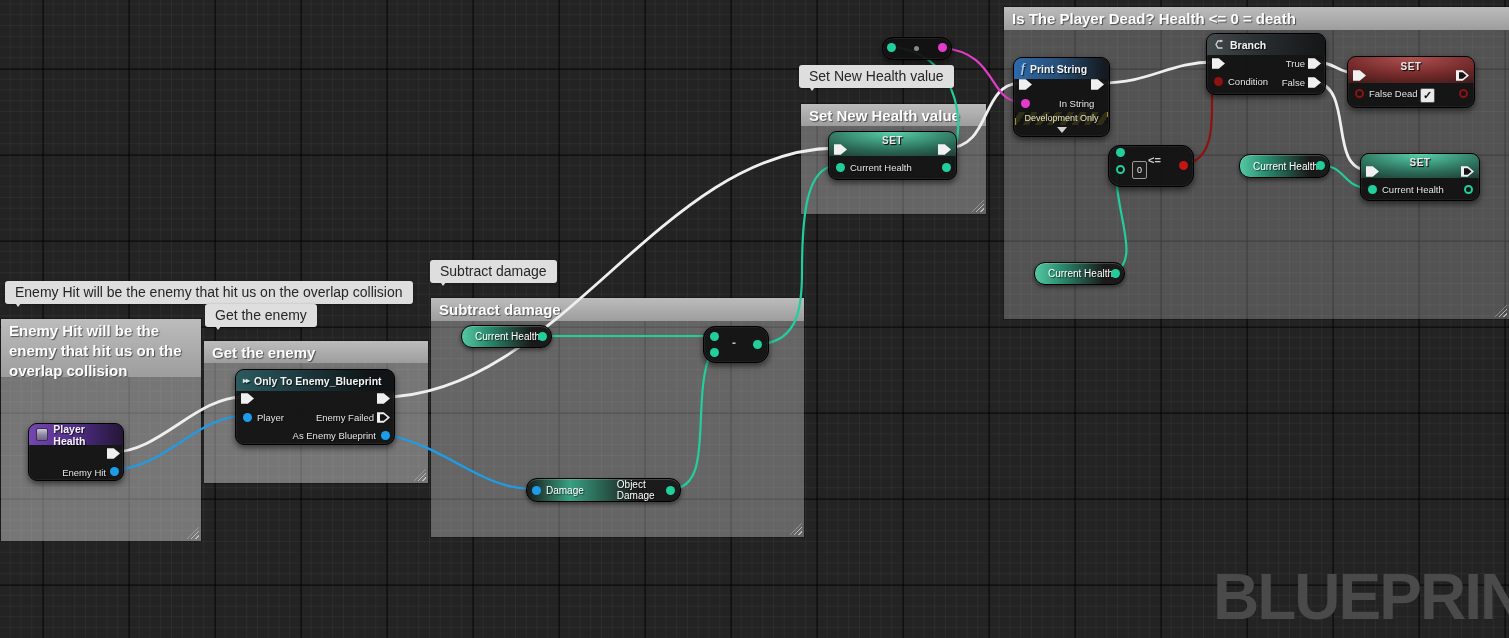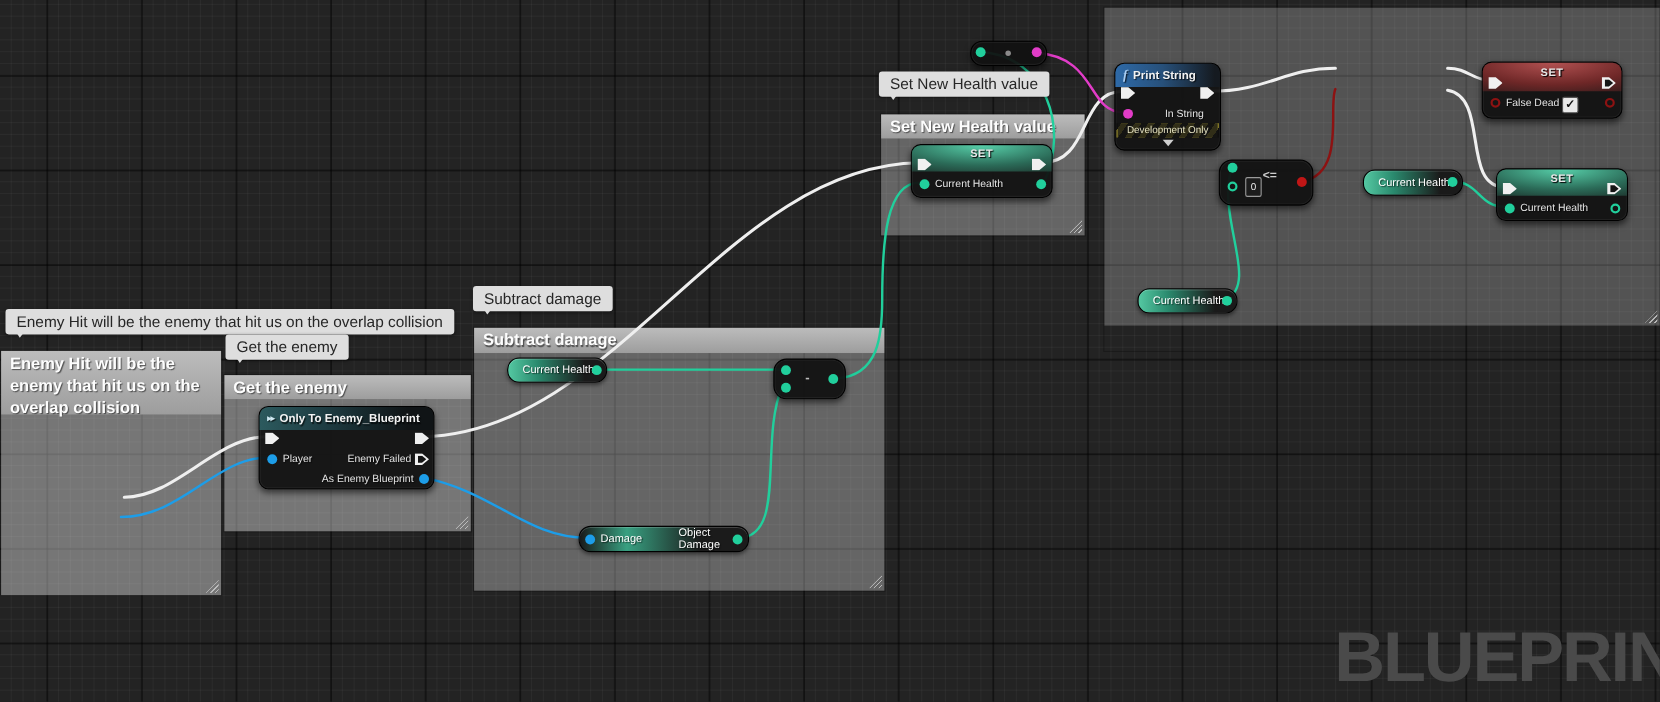--- a/index.html
+++ b/index.html
@@ -74,20 +74,21 @@
   .iconbox{width:11px;height:11px;border-radius:2px;background:linear-gradient(180deg,#cdc6da,#8d84a3 55%,#6e6487);border:1px solid #3a3050;}
 </style>
 </head>
 <body>
 
 <div id="canvas">
 
   <div class="watermark">BLUEPRINT</div>
 
   <div class="comment" style="left:1003px;top:6px;width:505px;height:312px;">
+    <div class="chead" style="height:23px;">Is The Player Dead? Health &lt;= 0 = death</div>
     <div class="cbody cbody-dark" style="height:289px;">
         <div class="rhandle"></div>
       </div>
   </div>
 
   <div class="comment" style="left:800px;top:103px;width:185px;height:110px;">
     <div class="chead" style="height:22px;">Set New Health value</div>
     <div class="cbody cbody-mid" style="height:88px;">
         <div class="rhandle"></div>
       </div>
@@ -133,20 +134,31 @@
       <path d="M949,166 C972,118 952,50 890,47" stroke="#21cf9c" stroke-width="2.2"></path>
       <path d="M1115,272 C1145,257 1105,196 1120,152" stroke="#21cf9c" stroke-width="2.2"></path>
       <path d="M1320,165 C1345,165 1344,188 1368,188" stroke="#21cf9c" stroke-width="2.2"></path>
 
       <path d="M942,48 C998,52 988,102 1021,102" stroke="#e23cc8" stroke-width="2.2"></path>
 
       <path d="M1184,165 C1224,157 1207,97 1214,81" stroke="#8d1212" stroke-width="2.2"></path>
     </g>
   </svg>
 
+  <div class="node" style="left:28px;top:423px;width:94px;height:56px;">
+    <div class="nhead" style="background:linear-gradient(90deg,#7446b0 0%,#502d86 50%,#241637 100%);">
+      <span class="iconbox"></span>
+      <span>Player Health</span>
+    </div>
+    <div class="pexec" style="right:3px;top:23px;">
+        <div class="s"></div>
+      </div>
+    <span class="pinlabel" style="right:17px;top:43px;">Enemy Hit</span>
+    <div class="dot" style="right:4px;top:43px;background:#1d9de8;"></div>
+  </div>
 
   <div class="node" style="left:235px;top:369px;width:158px;height:74px;">
     <div class="nhead" style="background:linear-gradient(90deg,#2c5a5e 0%,#1d3a40 40%,#101416 85%);">
       <span style="color:#cfe9f2;font-size:8px;letter-spacing:-1px;">▸▸</span>
       <span>Only To Enemy_Blueprint</span>
     </div>
     <div class="pexec" style="left:5px;top:22px;">
         <div class="s"></div>
       </div>
     <div class="pexec" style="right:4px;top:22px;">
@@ -214,20 +226,42 @@
         <div class="s"></div>
       </div>
     <div class="dot" style="left:7px;top:41px;background:#e23cc8;"></div>
     <span class="pinlabel" style="left:21px;top:40px;padding-left:24px;">In String</span>
     <div class="devband" style="top:54px;">
         <span>Development Only</span>
       </div>
     <div class="collapse-arrow" style="top:69px;"></div>
   </div>
 
+  <div class="node" style="left:1206px;top:33px;width:118px;height:60px;">
+    <div class="nhead" style="background:linear-gradient(90deg,#434a4c 0%,#24292b 55%,#141617 100%);">
+      <svg width="11" height="11">
+          <path d="M8.5 2 L4 2 L2 5.5 L4 9 L8.5 9" fill="none" stroke="#cfcfcf" stroke-width="1.4"></path>
+          <path d="M8.5 2 l-2.5 -1.5 v3 z" fill="#cfcfcf"></path>
+        </svg>
+      <span>Branch</span>
+    </div>
+    <div class="pexec" style="left:5px;top:23px;">
+        <div class="s"></div>
+      </div>
+    <span class="pinlabel" style="right:20px;top:24px;">True</span>
+    <div class="pexec" style="right:4px;top:23px;">
+        <div class="s"></div>
+      </div>
+    <div class="dot" style="left:7px;top:43px;background:#8d1212;"></div>
+    <span class="pinlabel" style="left:21px;top:42px;">Condition</span>
+    <span class="pinlabel" style="right:20px;top:43px;">False</span>
+    <div class="pexec" style="right:4px;top:42px;">
+        <div class="s"></div>
+      </div>
+  </div>
 
   <div class="node" style="left:1347px;top:56px;width:126px;height:50px;">
     <div style="position:absolute;left:0;top:0;right:0;height:26px;border-radius:8px 8px 0 0;background:radial-gradient(130% 170% at 50% 0%,#b25151 0%,#6e2727 45%,rgba(32,20,20,0) 90%);"></div>
     <div style="position:absolute;top:4px;left:0;right:0;text-align:center;font-weight:bold;font-size:10px;letter-spacing:.5px;text-shadow:1px 1px 1px #000;">SET</div>
     <div class="pexec" style="left:5px;top:12px;">
         <div class="s"></div>
       </div>
     <div class="pexec h" style="right:5px;top:12px;">
         <div class="s"></div>
         <div class="i"></div>

